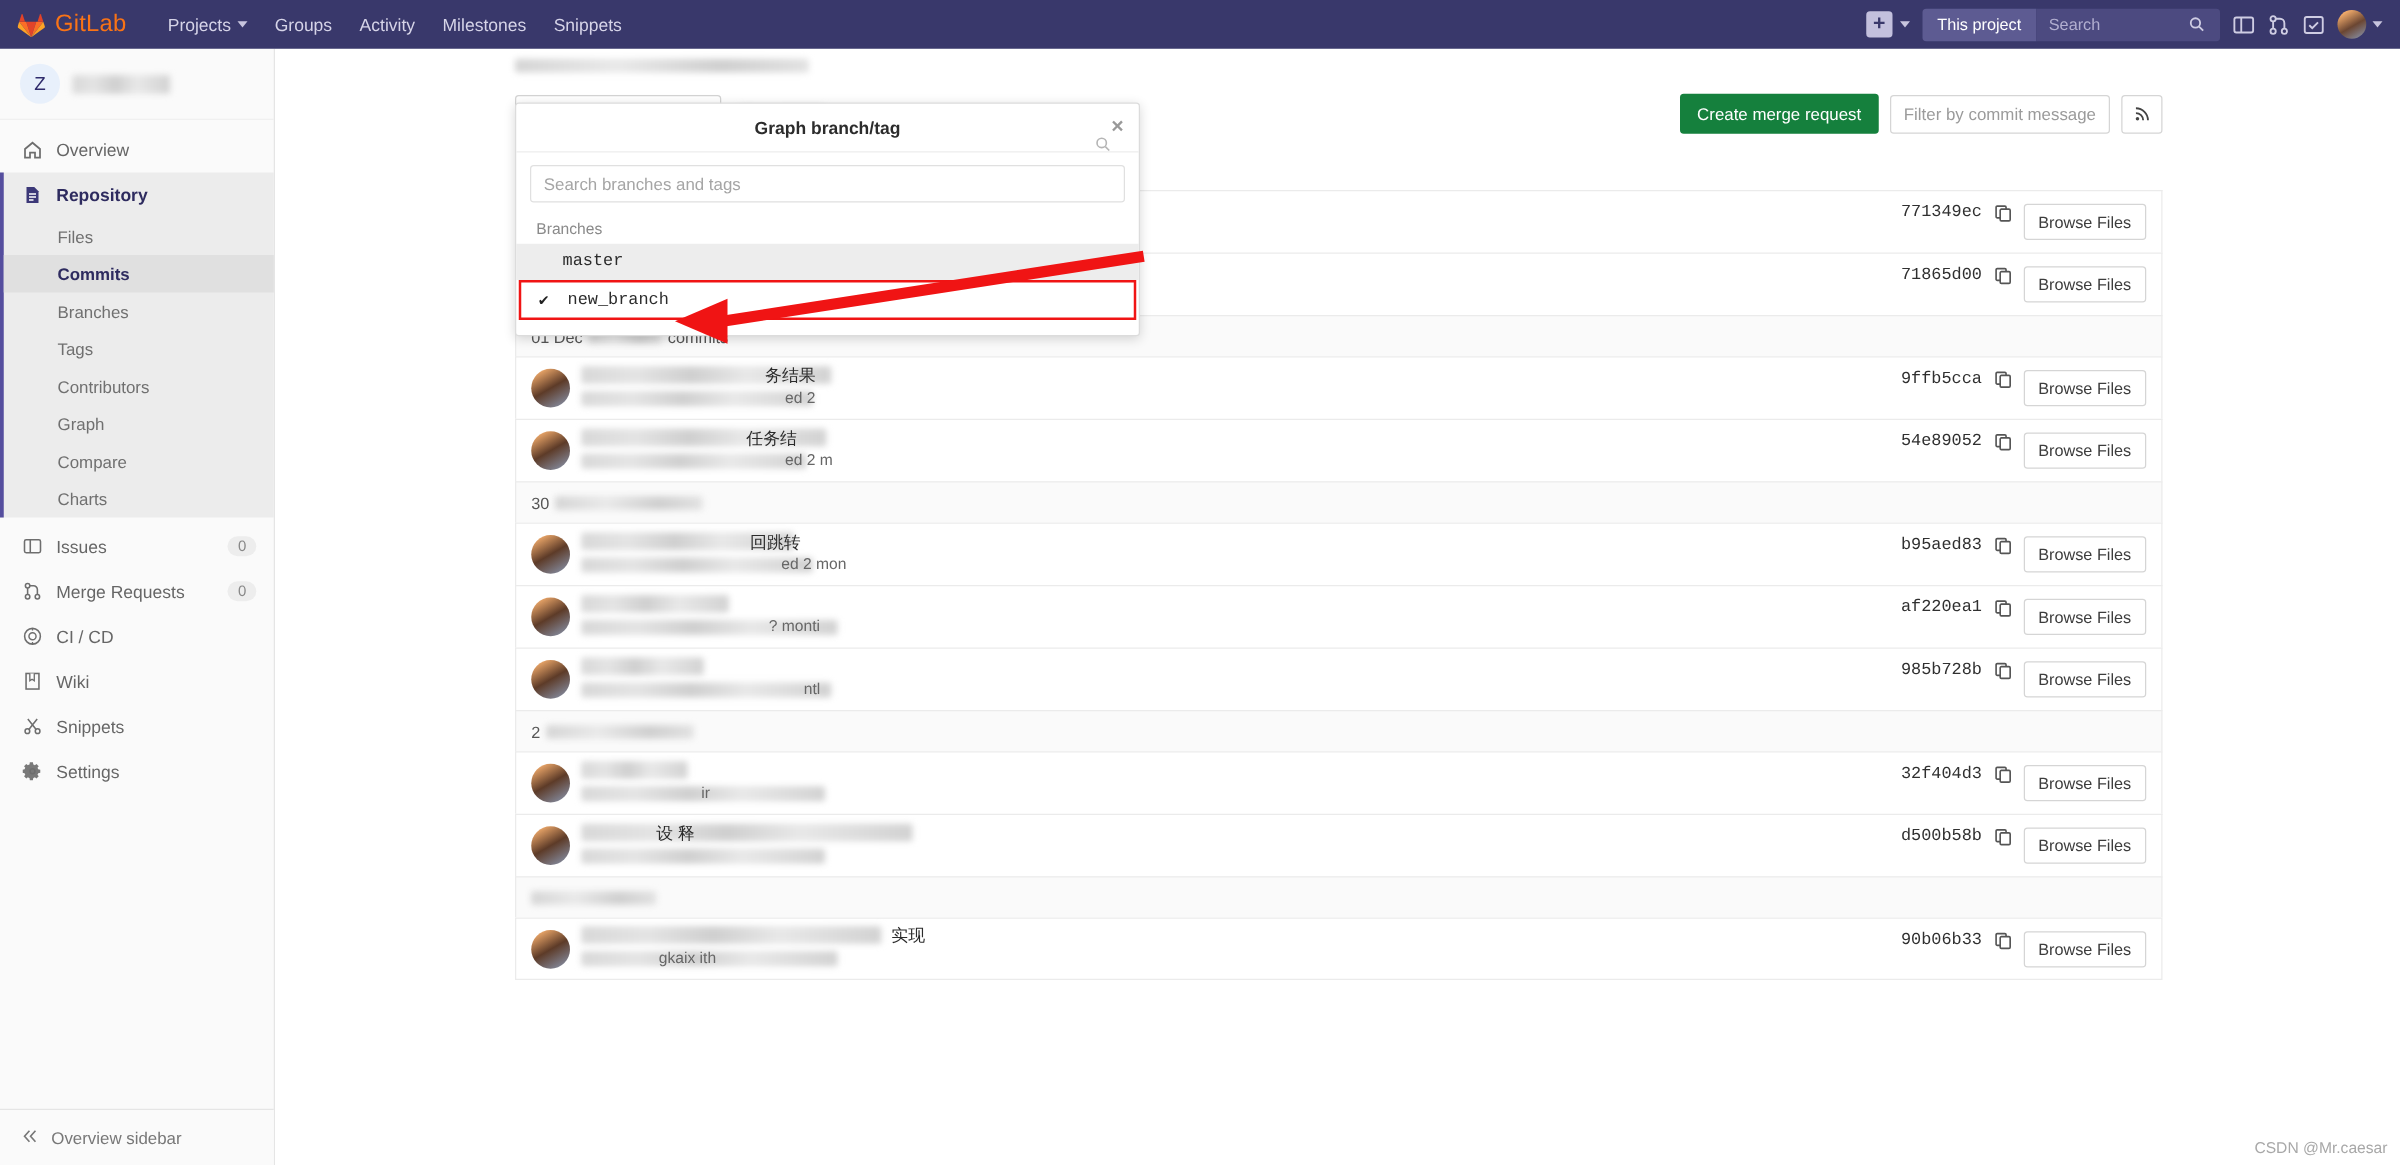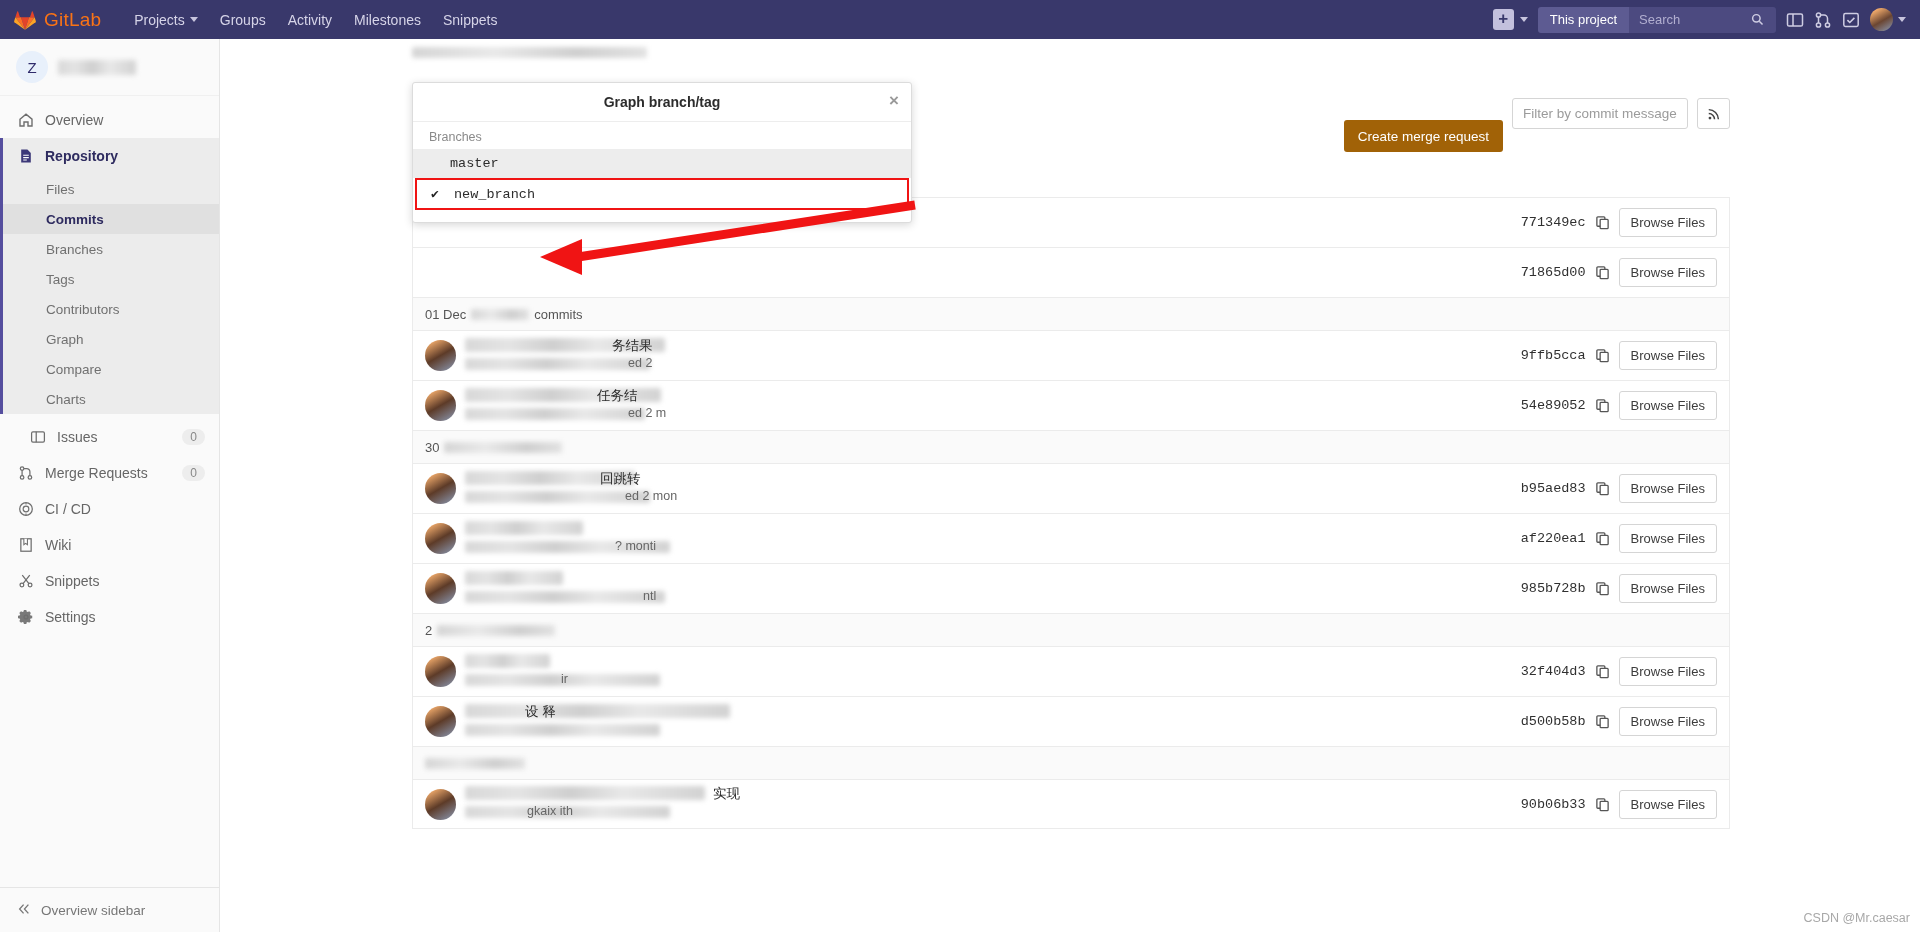--- a/index.html
+++ b/index.html
@@ -122,23 +122,23 @@
   }
   .branch-select {
     width: 165px; height: 31px; border: 1px solid #d3d3d3; border-radius: 3px;
     background: #fff; display: flex; align-items: center;
     justify-content: space-between; padding: 0 10px; font-size: 13.5px;
     color: #3b3b3b; cursor: pointer; z-index: 52; position: relative;
   }
   .tb-right { margin-left: auto; display: flex; align-items: center; gap: 9px;
               padding-right: 190px; }
   .btn-green {
-    background: #a16207; color: #fff; border: 0; border-radius: 3px;
+    background: #15803d; color: #fff; border: 0; border-radius: 3px;
     font-size: 13.5px; padding: 0 14px; height: 32px; cursor: pointer;
-    font-family: inherit; white-space: nowrap; margin-top: 45px;
+    font-family: inherit; white-space: nowrap;
   }
   .filter-input {
     width: 176px; height: 31px; border: 1px solid #d5d5d5; border-radius: 3px;
     padding: 0 10px; font-size: 13.5px; color: #555; outline: 0;
     font-family: inherit;
   }
   .filter-input::placeholder { color: #9b9b9b; }
   .rss-btn {
     width: 33px; height: 31px; border: 1px solid #d5d5d5; border-radius: 3px;
     background: #fff; display: flex; align-items: center;
@@ -198,21 +198,21 @@
     width: 31px; height: 31px; border-radius: 50%; flex: 0 0 31px;
     background: linear-gradient(150deg,#f0aa6b 10%,#5d3b28 50%,#8b9ab5 100%);
     margin-right: 9px;
   }
   .c-body { flex: 1 1 auto; position: relative; height: 40px; }
   .c-title-blur { position: absolute; top: 2px; left: 0; height: 14px; }
   .c-sub-blur { position: absolute; top: 22px; left: 0; height: 12px; }
   .cn-text {
     position: absolute; font-size: 13.5px; color: #2b2b2b; white-space: nowrap;
   }
-  .c-right { display: flex; align-items: center; gap: 9px; flex: 0 0 auto; }
+  .c-right { display: flex; align-items: flex-start; gap: 9px; flex: 0 0 auto; }
   .sha {
     font-family: "Liberation Mono", monospace; font-size: 13.5px; color: #303030;
   }
   .copy-ico { color: #555; cursor: pointer; display: flex; }
   .btn-browse {
     border: 1px solid #d5d5d5; background: #fff; border-radius: 3px;
     font-size: 13px; color: #3d3d3d; height: 29px; padding: 0 11px;
     cursor: pointer; font-family: inherit; white-space: nowrap;
   }
 
@@ -343,21 +343,21 @@
           <li class="active">Commits</li>
           <li>Branches</li>
           <li>Tags</li>
           <li>Contributors</li>
           <li>Graph</li>
           <li>Compare</li>
           <li>Charts</li>
         </ul>
       </div>
 
-      <div class="sb-item" style="margin-top:5px;margin-left:12px;">
+      <div class="sb-item" style="margin-top:5px;">
         <span class="sb-icon">
           <svg width="16" height="16" viewBox="0 0 18 18">
             <rect x="1.8" y="3.2" width="14.4" height="11.6" rx="1.5" fill="none" stroke="#6e6e6e" stroke-width="1.4"></rect>
             <line x1="7" y1="3.2" x2="7" y2="14.8" stroke="#6e6e6e" stroke-width="1.4"></line>
           </svg>
         </span>
         <span>Issues</span>
         <span class="sb-count">0</span>
       </div>
 
@@ -453,20 +453,29 @@
           </svg>
         </div>
       </div>
     </div>
 
     <div class="branch-dd">
       <div class="dd-head">
         <span>Graph branch/tag</span>
         <span class="dd-close">×</span>
       </div>
+      <div class="dd-search-wrap">
+        <input class="dd-search" value="" placeholder="Search branches and tags" style="">
+        <span class="dd-search-ico">
+          <svg width="13" height="13" viewBox="0 0 16 16">
+            <circle cx="6.6" cy="6.6" r="4.6" fill="none" stroke="#b5b5b5" stroke-width="1.6"></circle>
+            <line x1="10.2" y1="10.2" x2="14" y2="14" stroke="#b5b5b5" stroke-width="1.6"></line>
+          </svg>
+        </span>
+      </div>
       <div class="dd-group-label">Branches</div>
 
       <div class="dd-opt hl">
         <span>master</span>
       </div>
       <div class="dd-opt boxed">
         <span class="chk">✔</span>
         <span>new_branch</span>
       </div>
       <div style="height:12px;"></div>

